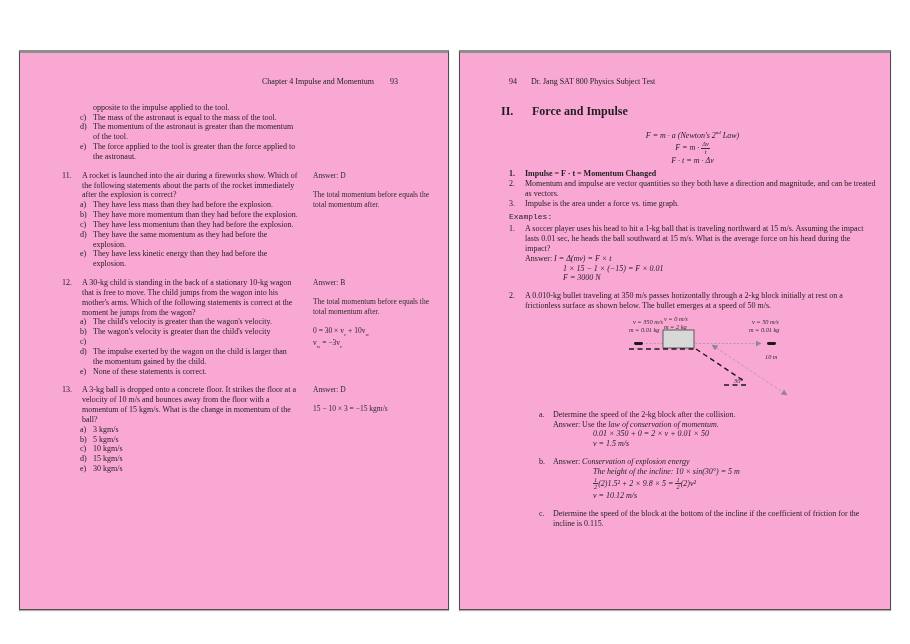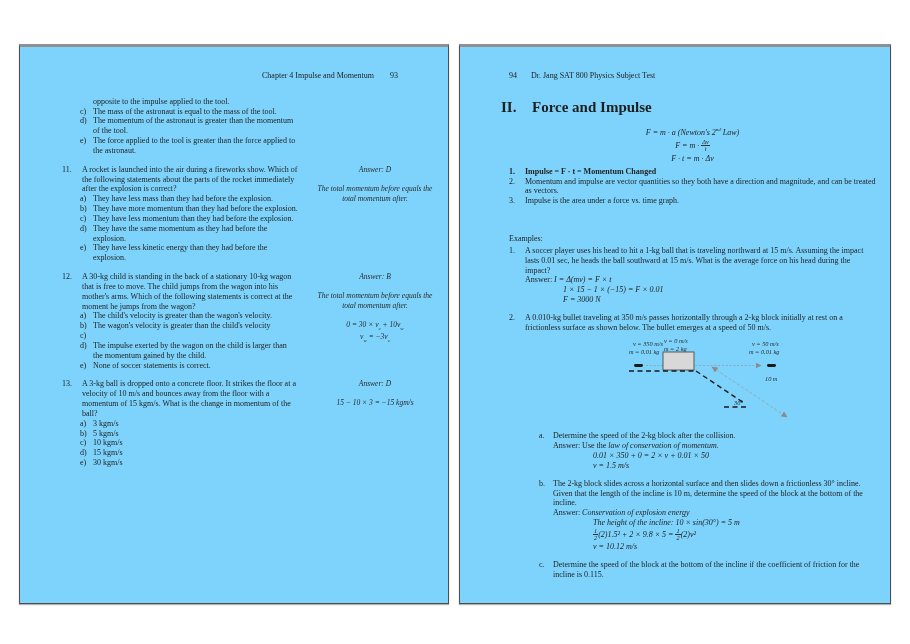--- a/index.html
+++ b/index.html
@@ -1,63 +1,63 @@
 <!DOCTYPE html>
 <html><head>
 <meta charset="utf-8">
 <style>
   html,body { margin:0; padding:0; }
   body {
     width:910px; height:644px; background:#ffffff; position:relative;
     font-family:"Liberation Serif", serif; color:#1f1f1f;
   }
   .page {
-    position:absolute; top:44px; height:560px; background:#7dd3fc;
+    position:absolute; top:50px; height:560px; background:#f9a8d4;
     border:1px solid #4e4e4e; border-top:3px solid #8f8f8f;
     box-shadow:0 1px 1px rgba(0,0,0,0.3);
     box-sizing:border-box; font-size:8px; line-height:1.23; overflow:hidden;
   }
   .page-left  { left:19px;  width:430px; }
   .page-right { left:459px; width:432px; }
 
   
   .lp-header { margin:24px 50px 0 0; text-align:right; }
   .lp-header .pnum { display:inline-block; margin-left:16px; }
   .lp-body { margin:15px 6px 0 42px; }
   .row { display:flex; margin-top:9px; }
   .row:first-child { margin-top:16px; }
   .main { width:236px; flex-shrink:0; }
-  .note { margin-left:15px; width:124px; font-style:italic; font-size:7.5px; line-height:1.32; color:#2b2b2b;text-align:center; }
+  .note { margin-left:15px; width:124px; font-size:7.5px; line-height:1.32; color:#2b2b2b; }
   .note .ans   { margin-bottom:9px; }
   .note .ntext { margin-bottom:9px; }
   .q  { display:flex; }
   .qn { width:20px; flex-shrink:0; }
   .qt { flex:1; }
   .opt { display:flex; padding-left:18px; }
   .ol  { width:13px; flex-shrink:0; }
   .ot  { flex:1; }
   .cont-lead { padding-left:31px; }
   sub { font-size:5px; }
   sup { font-size:5px; }
 
   
   .rp-header { margin:24px 0 0 49px; }
   .rp-header .title { margin-left:14px; }
-  .rp-sec { margin:17px 0 0 41px; font-weight:bold; font-size:15px; display:flex; }
+  .rp-sec { margin:17px 0 0 41px; font-weight:bold; font-size:12px; display:flex; }
   .rp-sec .sn { width:31px; flex-shrink:0; }
   .rp-body { margin:11px 14px 0 49px; }
   .eqc { text-align:center; font-style:italic; margin-top:1px; }
   .eq-bold { font-weight:normal; }
   .frac { display:inline-flex; flex-direction:column; align-items:center; vertical-align:middle; line-height:1.05; font-size:6.3px; }
   .frac .fn { border-bottom:0.5px solid #333; padding:0 1px; }
   .rules { margin-top:3px; }
   .rule { display:flex; }
   .rule .rn { width:16px; flex-shrink:0; }
   .rule-bold { font-weight:bold; }
-  .examples-label { margin-top:28px; }
+  .examples-label { margin-top:4px;font-family:Liberation Mono, monospace; }
   .ex { display:flex; margin-top:2px; }
   .exn { width:16px; flex-shrink:0; }
   .exbody { flex:1; }
   .it { font-style:italic; }
   .eqline { padding-left:38px; font-style:italic; }
   .ansline { }
   .figure-wrap { margin:4px 0 2px 90px; }
   .sub-item { display:flex; margin-top:8px; padding-left:14px; }
   .sl { width:14px; flex-shrink:0; }
   .sbody { flex:1; }
@@ -142,21 +142,21 @@
           </div>
         <div class="opt">
             <span class="ol">c)</span>
           </div>
         <div class="opt">
             <span class="ol">d)</span>
             <span class="ot">The impulse exerted by the wagon on the child is larger than the momentum gained by the child.</span>
           </div>
         <div class="opt">
             <span class="ol">e)</span>
-            <span class="ot">None of soccer statements is correct.</span>
+            <span class="ot">None of these statements is correct.</span>
           </div>
       </div>
       <div class="note">
         <div class="ans">Answer: B</div>
         <div class="ntext">The total momentum before equals the total momentum after.</div>
         <div class="neq"><span>0 = 30 × v</span><sub>c</sub><span> + 10v</span><sub>w</sub></div>
         <div class="neq"><span>v</span><sub>w</sub><span> = −3v</span><sub>c</sub></div>
       </div>
     </div>
 
@@ -296,21 +296,20 @@
               <span class="it">law of conservation of momentum.</span>
             </div>
             <div class="eqline">0.01 × 350 + 0 = 2 × v + 0.01 × 50</div>
             <div class="eqline">v = 1.5 m/s</div>
           </div>
         </div>
 
         <div class="sub-item">
           <span class="sl">b.</span>
           <div class="sbody">
-            <div>The 2-kg block slides across a horizontal surface and then slides down a frictionless 30° incline. Given that the length of the incline is 10 m, determine the speed of the block at the bottom of the incline.</div>
             <div class="ansline">
               <span>Answer:</span>
               <span class="it">Conservation of explosion energy</span>
             </div>
             <div class="eqline">The height of the incline: 10 × sin(30°) = 5 m</div>
             <div class="eqline"><span class="frac">
                   <span class="fn">1</span>
                   <span class="fd">2</span>
                 </span><span>(2)1.5² + 2  ×  9.8  ×  5  =</span> <span class="frac">
                   <span class="fn">1</span>

